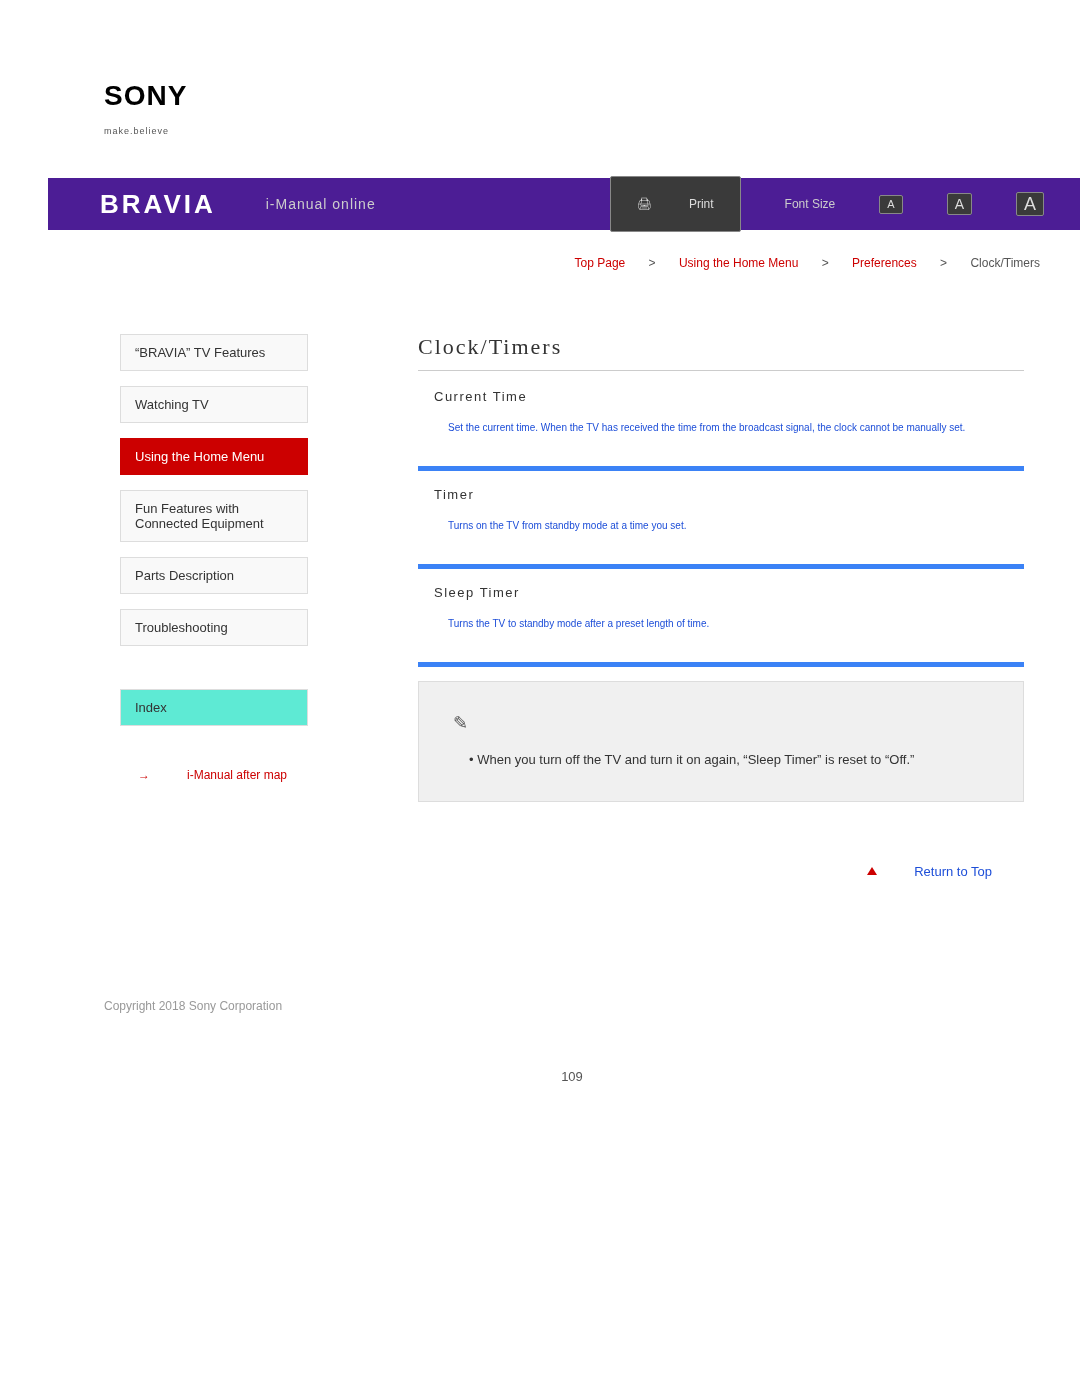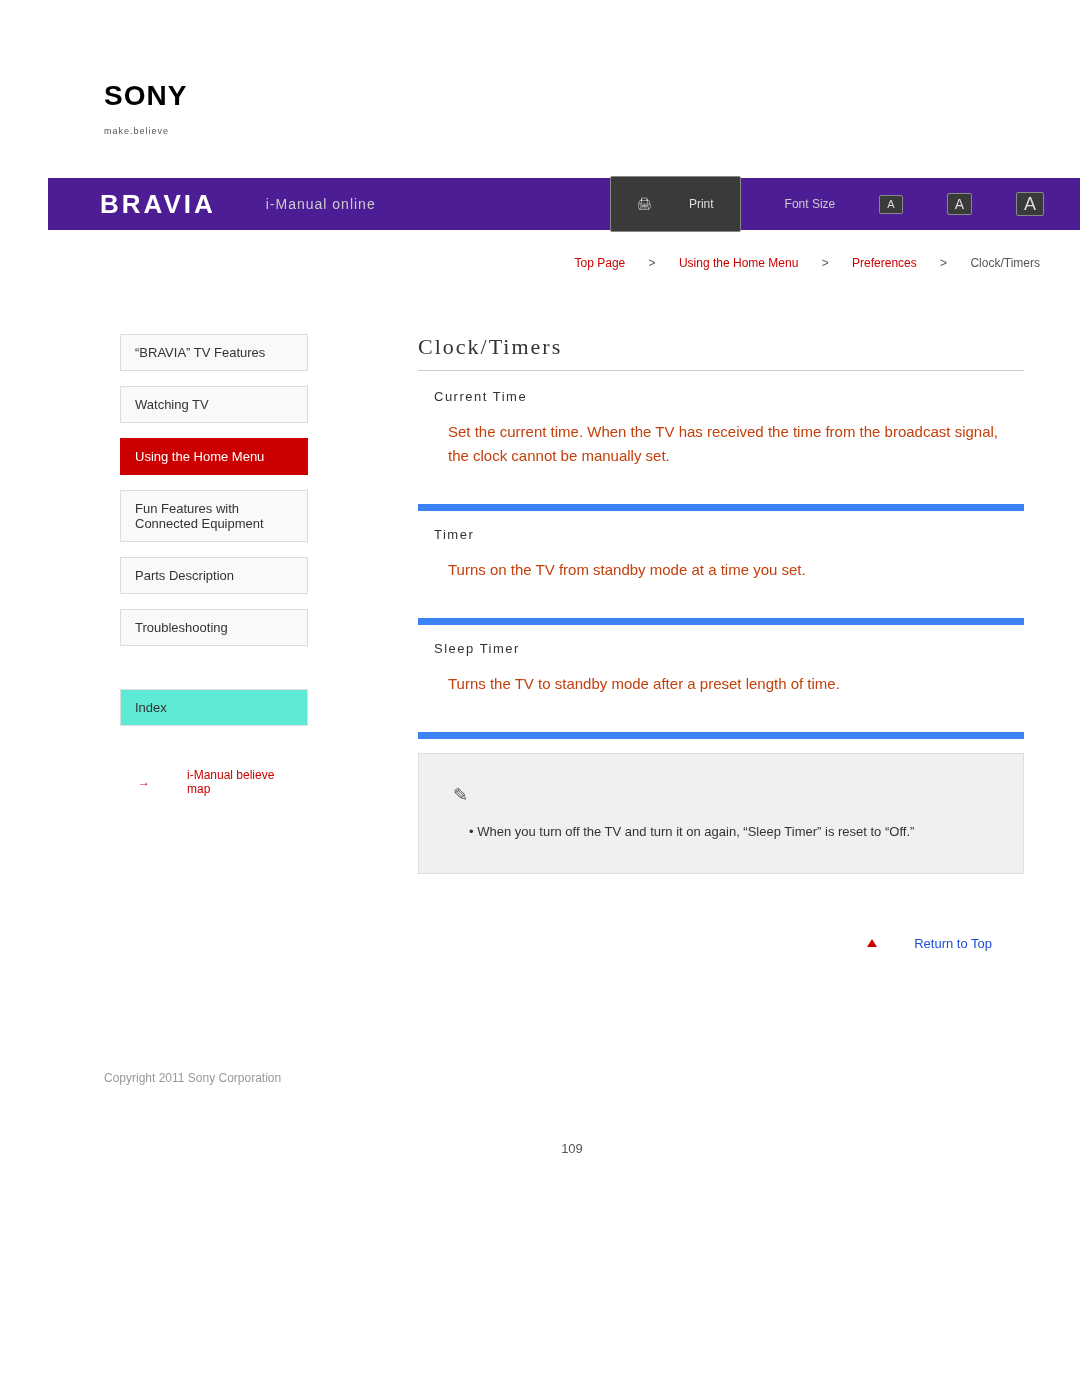--- a/index.html
+++ b/index.html
@@ -177,34 +177,34 @@
       font-family: 'Times New Roman', Times, serif;
       letter-spacing: 2px;
       color: #333;
       padding-bottom: 10px;
       border-bottom: 1px solid #ccc;
       margin-bottom: 18px;
     }
 
     .section {
       margin-bottom: 0;
-      padding-bottom: 20px;
-      border-bottom: 7px solid #3b82f6;
+      padding-bottom: 14px;
+      border-bottom: 5px solid #3b82f6;
       margin-bottom: 14px;
     }
     .section-title {
       font-size: 13px;
       letter-spacing: 1.5px;
       color: #333;
       font-weight: normal;
       margin-bottom: 6px;
     }
     .section-desc {
-      font-size: 15px;
-      color: #c2410c;
+      font-size: 10px;
+      color: #1d4ed8;
       line-height: 1.6;
       padding-left: 14px;
     }
 
     
     .note-box {
       background: #f0f0f0;
       border: 1px solid #ddd;
       padding: 14px 18px;
       margin-top: 10px;
@@ -307,21 +307,21 @@
     <div class="sidebar-item">“BRAVIA” TV Features</div>
     <div class="sidebar-item">Watching TV</div>
     <div class="sidebar-item active">Using the Home Menu</div>
     <div class="sidebar-item">Fun Features with<br>Connected Equipment</div>
     <div class="sidebar-item">Parts Description</div>
     <div class="sidebar-item">Troubleshooting</div>
     <div class="sidebar-divider"></div>
     <div class="sidebar-index">Index</div>
     <a class="sidebar-map-link">
       <span class="arrow-right">→</span>
-      <span>i-Manual believe map</span>
+      <span>i-Manual after map</span>
     </a>
   </div>
 
   <div class="content-area">
 
     <h1 class="page-title">Clock/Timers</h1>
 
     <div class="section">
       <div class="section-title">Current Time</div>
       <div class="section-desc">Set the current time. When the TV has received the time from the broadcast signal, the clock cannot be manually set.</div>
@@ -348,16 +348,16 @@
       <a class="return-top-link">
         <span class="triangle-up"></span>
         <span>Return to Top</span>
       </a>
     </div>
 
   </div>
 </div>
 
 <div class="footer">
-  <span>Copyright 2011 Sony Corporation</span>
+  <span>Copyright 2018 Sony Corporation</span>
 </div>
 
 <div class="page-number">109</div>
 
 </body></html>

